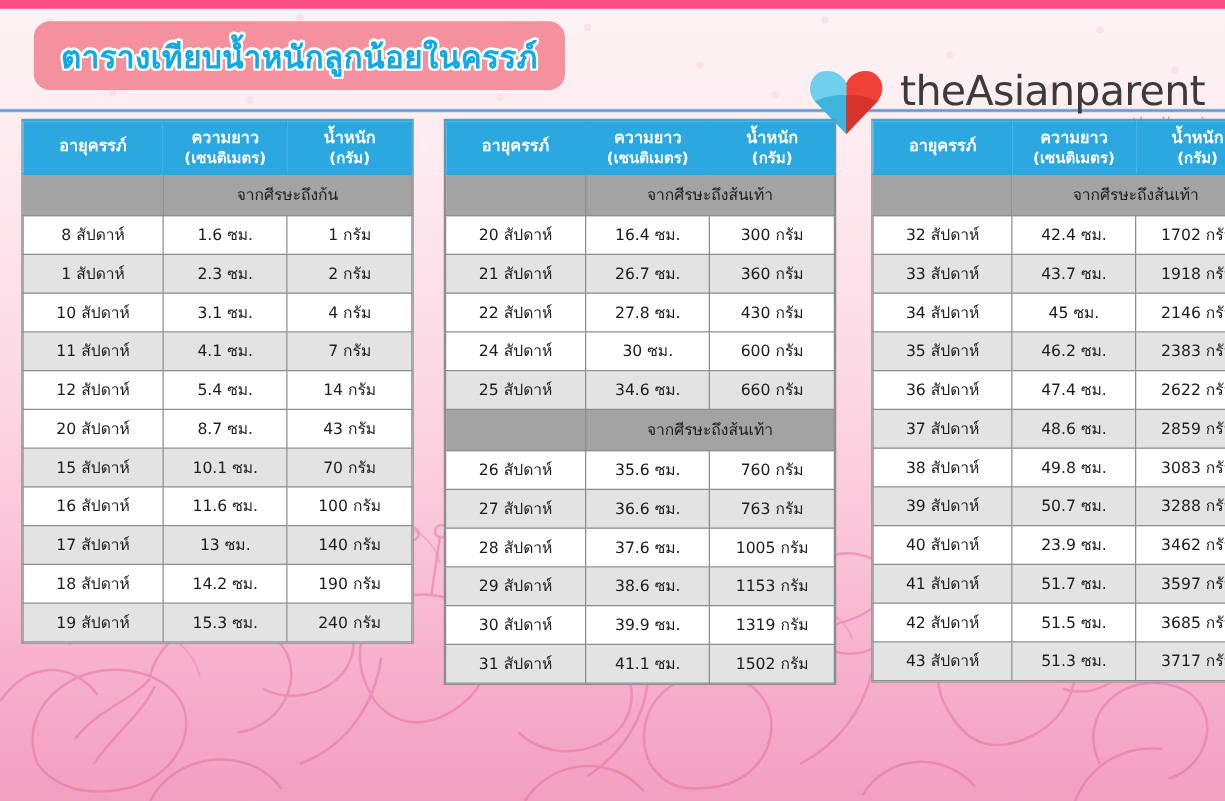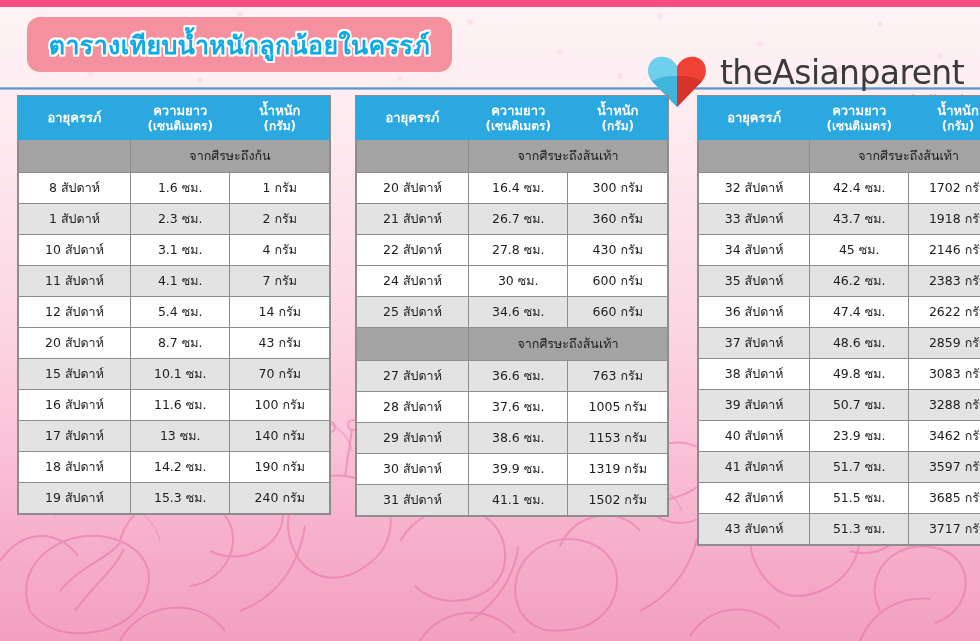--- a/index.html
+++ b/index.html
@@ -303,20 +303,25 @@
             </tr>
           <tr class="alt">
               <td class="age">25 สัปดาห์</td>
               <td>34.6 ซม.</td>
               <td>660 กรัม</td>
             </tr>
           <tr class="subhead">
             <td></td>
             <td colspan="2">จากศีรษะถึงส้นเท้า</td>
           </tr>
+          <tr>
+              <td class="age">26 สัปดาห์</td>
+              <td>35.6 ซม.</td>
+              <td>760 กรัม</td>
+            </tr>
           <tr class="alt">
               <td class="age">27 สัปดาห์</td>
               <td>36.6 ซม.</td>
               <td>763 กรัม</td>
             </tr>
           <tr>
               <td class="age">28 สัปดาห์</td>
               <td>37.6 ซม.</td>
               <td>1005 กรัม</td>
             </tr>

